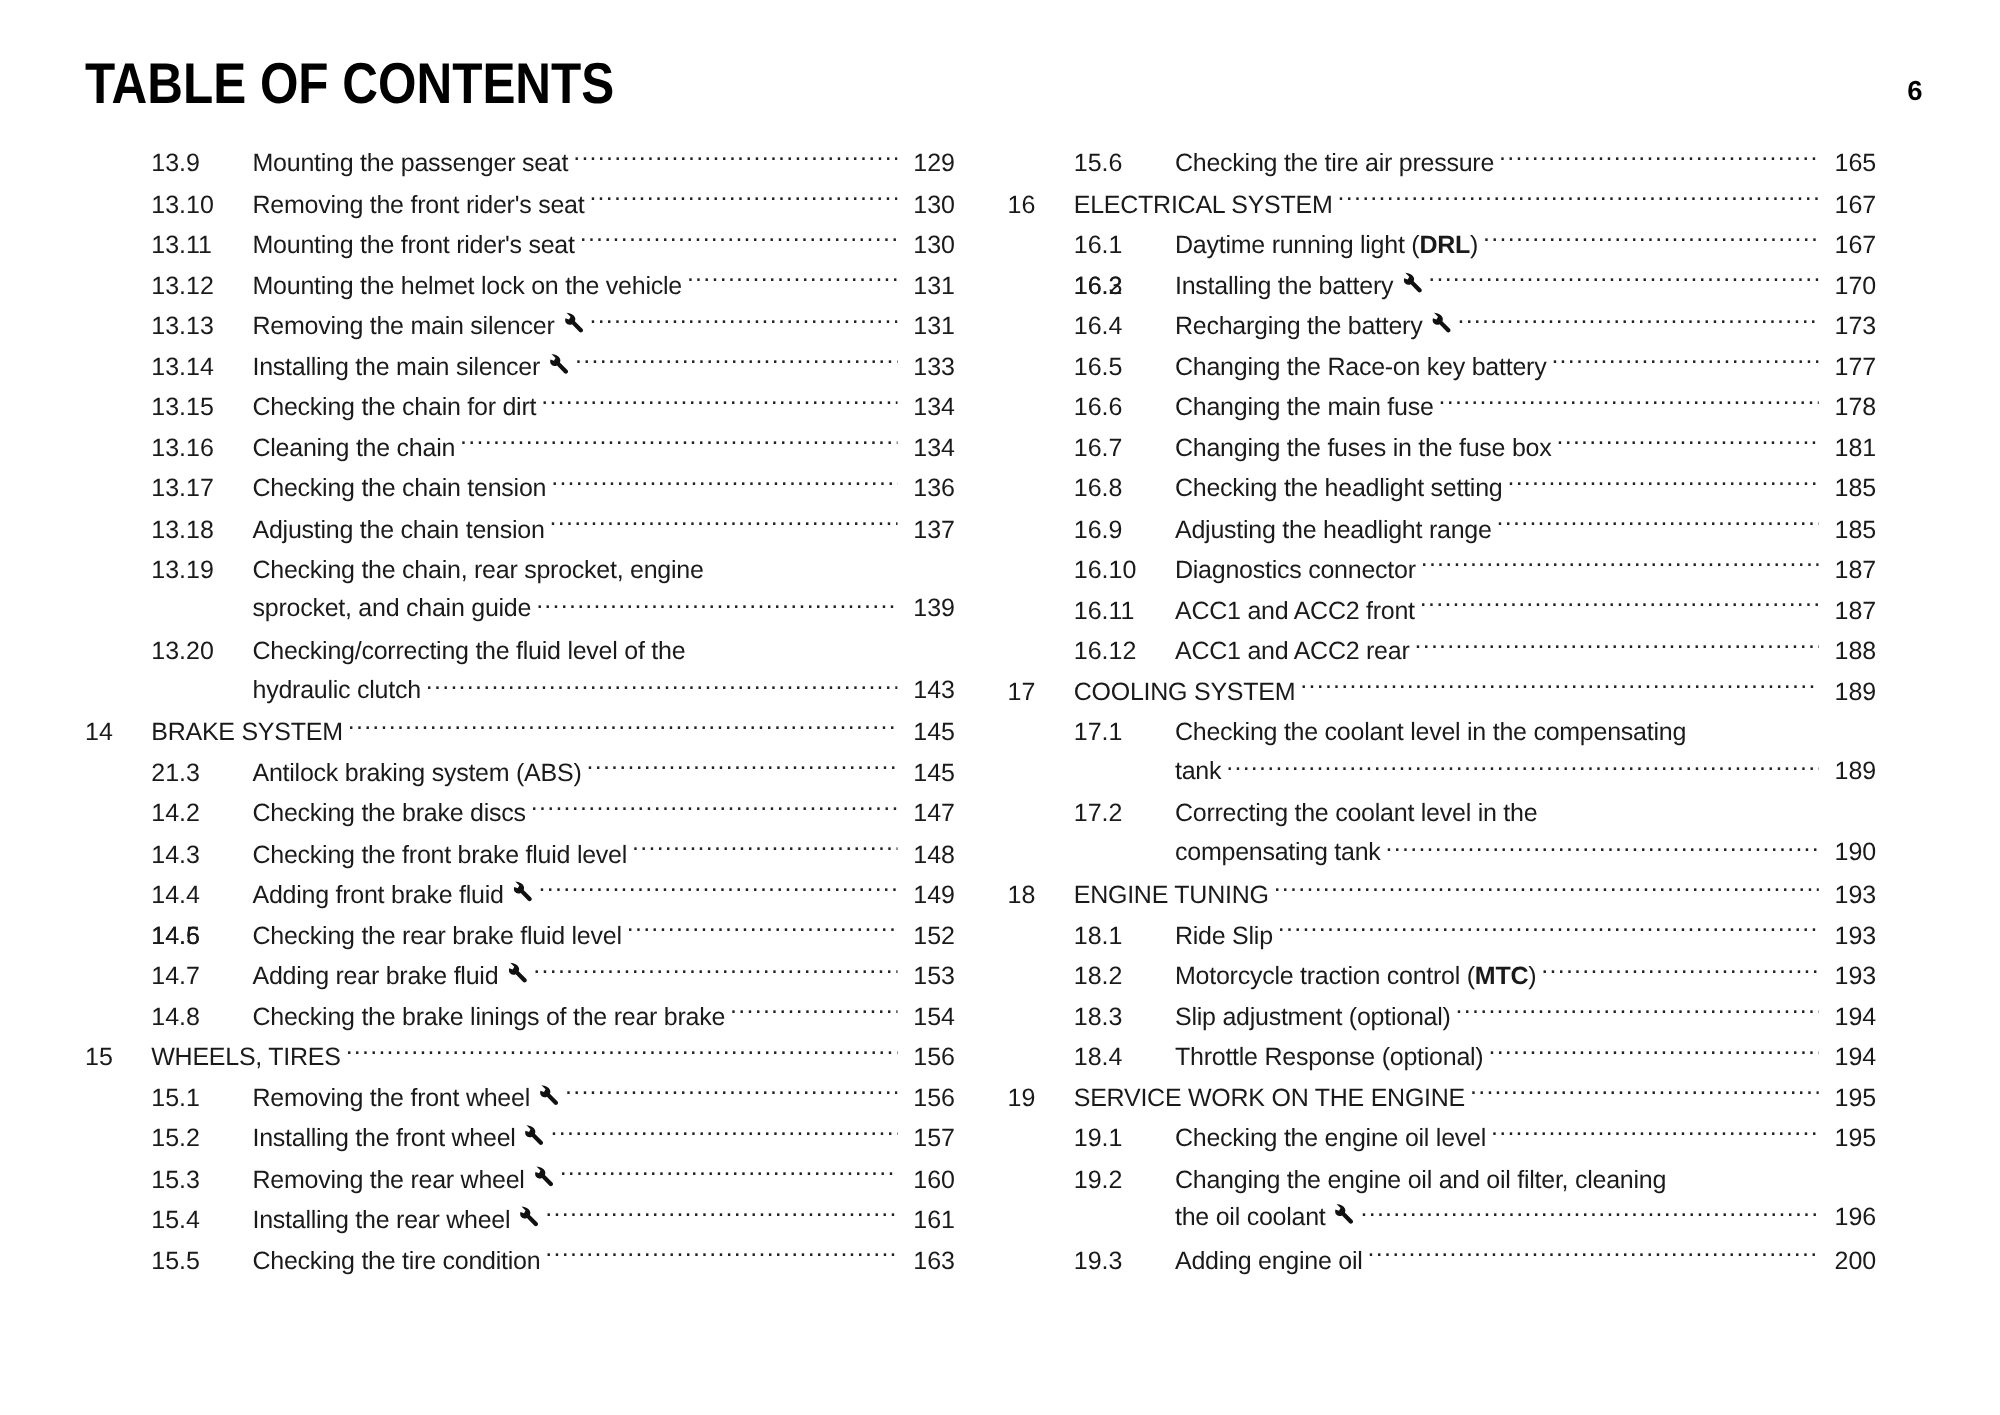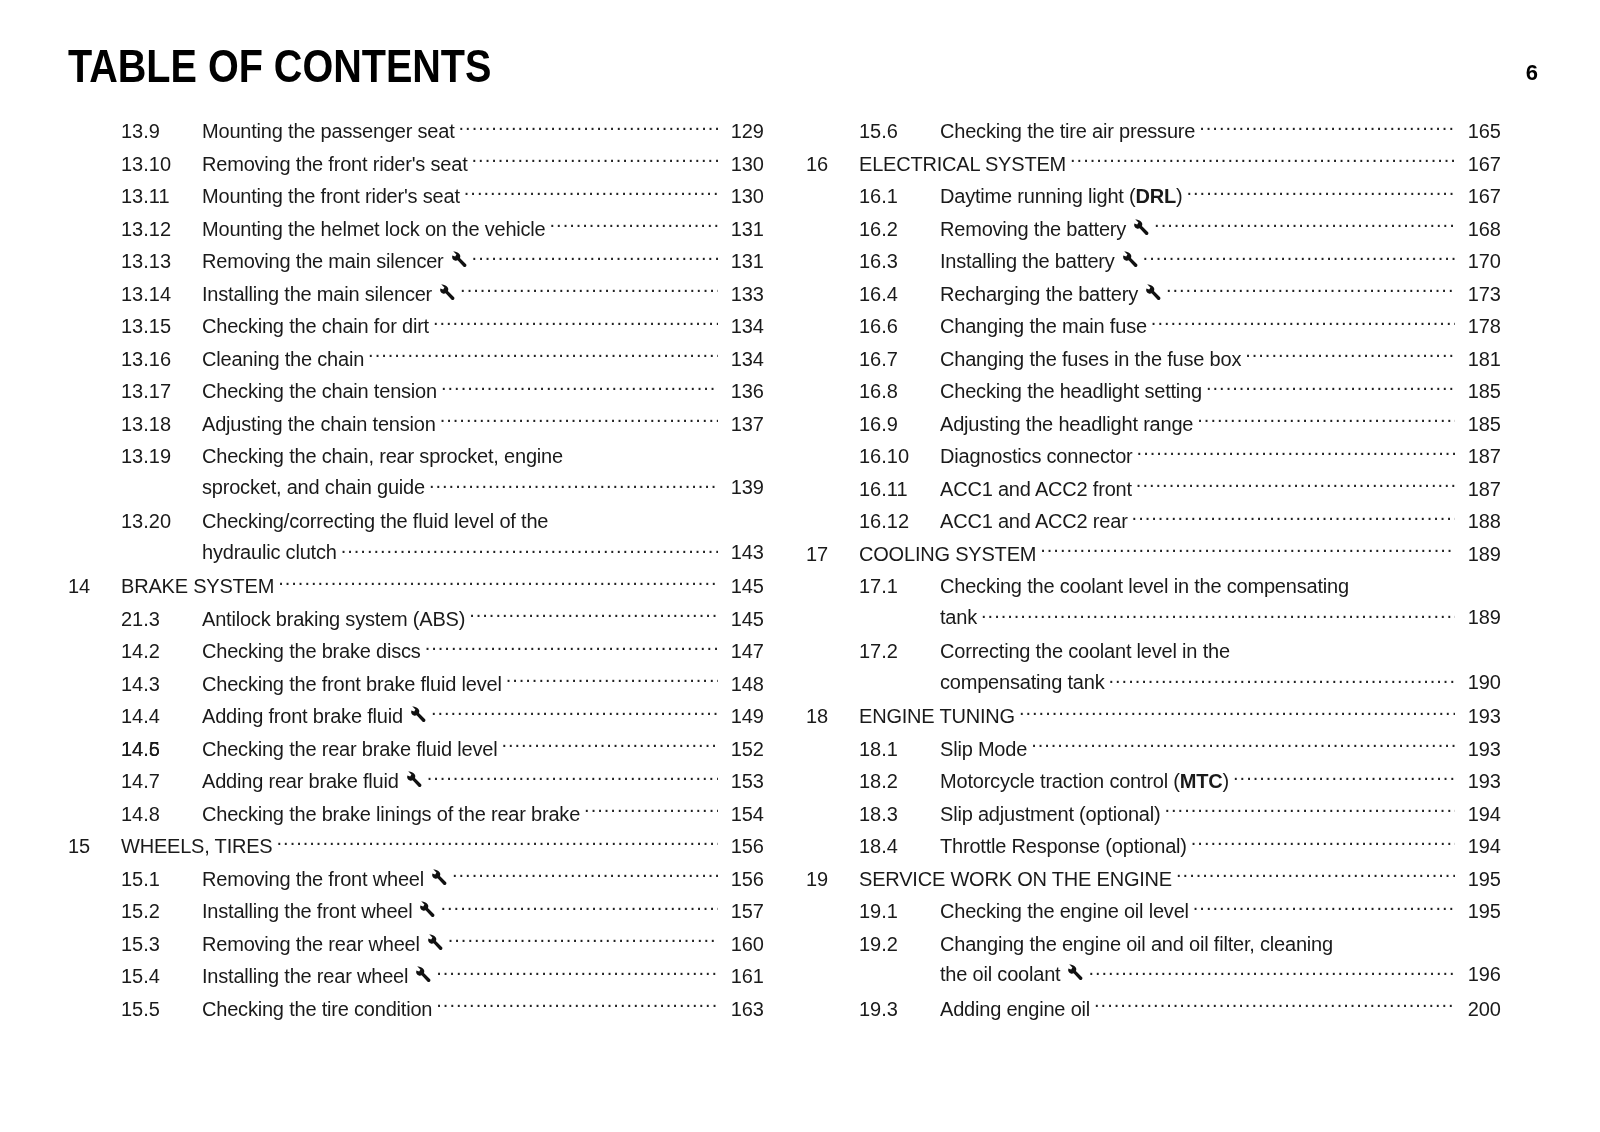--- a/index.html
+++ b/index.html
@@ -456,32 +456,20 @@
       <div class="body">
         <div class="line">
           <span class="text"><span>Daytime running light (</span><b>DRL</b><span>)</span></span>
           <span class="leader"></span>
           <span class="pg">167</span>
         </div>
       </div>
     </div>
     <div class="entry section">
       <span class="num">16.2</span>
-      <div class="body">
-        <div class="line">
-          <span class="text">Removing the battery</span>
-          <span class="wrench">
-    <svg width="18" height="18" viewBox="0 0 18 18">
-      <path d="M3.2 1.2 L6.4 4.4 L5.2 6.6 L2.4 5.6 C1.6 7.8 2.6 10 4.8 10.6 C5.8 10.9 6.8 10.8 7.6 10.3 L13.4 16.4 C14.1 17.1 15.2 17.1 15.9 16.4 C16.6 15.7 16.6 14.6 15.9 13.9 L9.9 8 C10.4 7 10.4 5.8 9.9 4.8 C9 2.9 6.6 1.6 3.2 1.2 Z" fill="#111"></path>
-    </svg>
-  </span>
-          <span class="leader"></span>
-          <span class="pg">168</span>
-        </div>
-      </div>
     </div>
     <div class="entry section">
       <span class="num">16.3</span>
       <div class="body">
         <div class="line">
           <span class="text">Installing the battery</span>
           <span class="wrench">
     <svg width="18" height="18" viewBox="0 0 18 18">
       <path d="M3.2 1.2 L6.4 4.4 L5.2 6.6 L2.4 5.6 C1.6 7.8 2.6 10 4.8 10.6 C5.8 10.9 6.8 10.8 7.6 10.3 L13.4 16.4 C14.1 17.1 15.2 17.1 15.9 16.4 C16.6 15.7 16.6 14.6 15.9 13.9 L9.9 8 C10.4 7 10.4 5.8 9.9 4.8 C9 2.9 6.6 1.6 3.2 1.2 Z" fill="#111"></path>
     </svg>
@@ -496,20 +484,30 @@
       <div class="body">
         <div class="line">
           <span class="text">Recharging the battery</span>
           <span class="wrench">
     <svg width="18" height="18" viewBox="0 0 18 18">
       <path d="M3.2 1.2 L6.4 4.4 L5.2 6.6 L2.4 5.6 C1.6 7.8 2.6 10 4.8 10.6 C5.8 10.9 6.8 10.8 7.6 10.3 L13.4 16.4 C14.1 17.1 15.2 17.1 15.9 16.4 C16.6 15.7 16.6 14.6 15.9 13.9 L9.9 8 C10.4 7 10.4 5.8 9.9 4.8 C9 2.9 6.6 1.6 3.2 1.2 Z" fill="#111"></path>
     </svg>
   </span>
           <span class="leader"></span>
           <span class="pg">173</span>
+        </div>
+      </div>
+    </div>
+    <div class="entry section">
+      <span class="num">16.5</span>
+      <div class="body">
+        <div class="line">
+          <span class="text">Changing the Race-on key battery</span>
+          <span class="leader"></span>
+          <span class="pg">177</span>
         </div>
       </div>
     </div>
     <div class="entry section">
       <span class="num">16.6</span>
       <div class="body">
         <div class="line">
           <span class="text">Changing the main fuse</span>
           <span class="leader"></span>
           <span class="pg">178</span>
@@ -619,21 +617,21 @@
           <span class="text">ENGINE TUNING</span>
           <span class="leader"></span>
           <span class="pg">193</span>
         </div>
       </div>
     </div>
     <div class="entry section">
       <span class="num">18.1</span>
       <div class="body">
         <div class="line">
-          <span class="text">Slip Mode</span>
+          <span class="text">Ride Slip</span>
           <span class="leader"></span>
           <span class="pg">193</span>
         </div>
       </div>
     </div>
     <div class="entry section">
       <span class="num">18.2</span>
       <div class="body">
         <div class="line">
           <span class="text"><span>Motorcycle traction control (</span><b>MTC</b><span>)</span></span>

